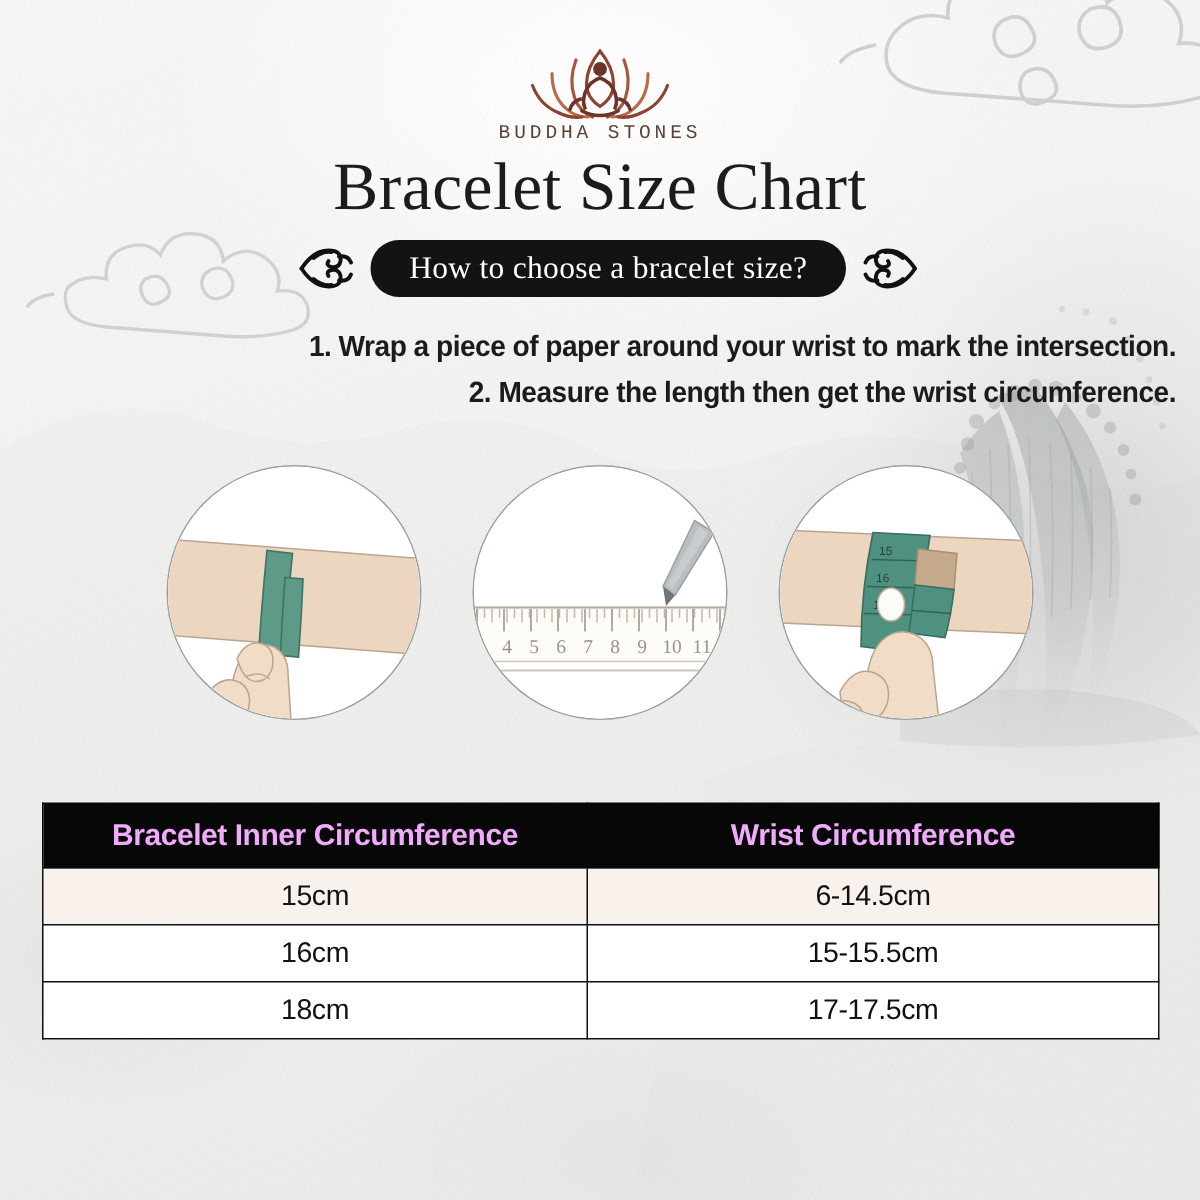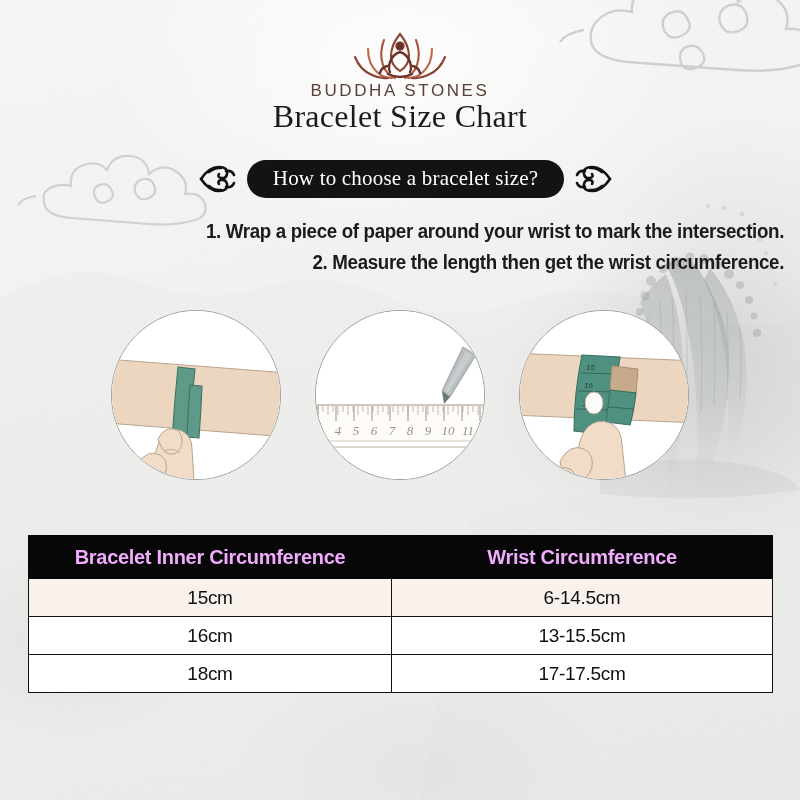--- a/index.html
+++ b/index.html
@@ -33,31 +33,31 @@
       repeating-linear-gradient(113deg, rgba(0,0,0,0.010) 0 1px, rgba(255,255,255,0.010) 1px 4px);
   }
   .bg-svg { position: absolute; inset: 0; pointer-events: none; }
 
   
   #logo-block {
     position: absolute; top: 24px; left: 0; right: 0;
     display: flex; flex-direction: column; align-items: center;
   }
   #logo-word {
-    font-family: Liberation Sans, sans-serif;
-    font-size: 17px; letter-spacing: 2.6px;
+    font-family: Liberation Mono, monospace;
+    font-size: 13px; letter-spacing: 2.6px;
     color: #5b4038; margin-top: 1px;
   }
 
   
   #title {
     position: absolute; top: 98px; left: 0; right: 0;
     text-align: center;
     font-family: "Liberation Serif", serif;
-    font-size: 32px; font-weight: 400; color: #1c1c1c;
+    font-size: 45px; font-weight: 400; color: #1c1c1c;
     letter-spacing: .3px;
   }
 
   #subtitle-row {
     position: absolute; top: 160px; left: 11px; right: 0;
     display: flex; align-items: center; justify-content: center; gap: 9px;
   }
   #subtitle-pill {
     background: #131313; color: #ffffff;
     border-radius: 22px;
@@ -82,21 +82,21 @@
 
   
   #circles {
     position: absolute; top: 310px; left: 0; right: 0;
     display: flex; justify-content: center; gap: 34px;
   }
   .circle {
     width: 170px; height: 170px; border-radius: 50%;
     border: 1.4px solid #9aa0a2;
     background: #ffffff;
-    overflow: hidden; position: relative; font-style: italic;
+    overflow: hidden; position: relative;
   }
 
   
   #size-table {
     position: absolute; left: 28px; top: 535px;
     width: 744px;
     border-collapse: collapse;
     table-layout: fixed;
   }
   #size-table th, #size-table td {
@@ -412,21 +412,21 @@
         <th>Wrist Circumference</th>
       </tr>
     </thead>
     <tbody>
       <tr class="alt">
         <td>15cm</td>
         <td>6-14.5cm</td>
       </tr>
       <tr>
         <td>16cm</td>
-        <td>13-15.5cm</td>
+        <td>15-15.5cm</td>
       </tr>
       <tr>
         <td>18cm</td>
         <td>17-17.5cm</td>
       </tr>
     </tbody>
   </table>
 
 </div>
 

